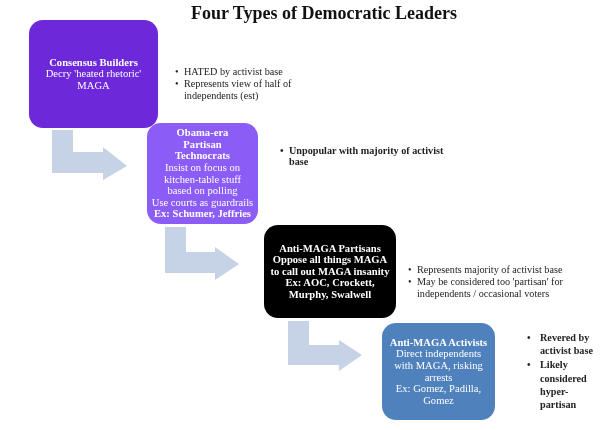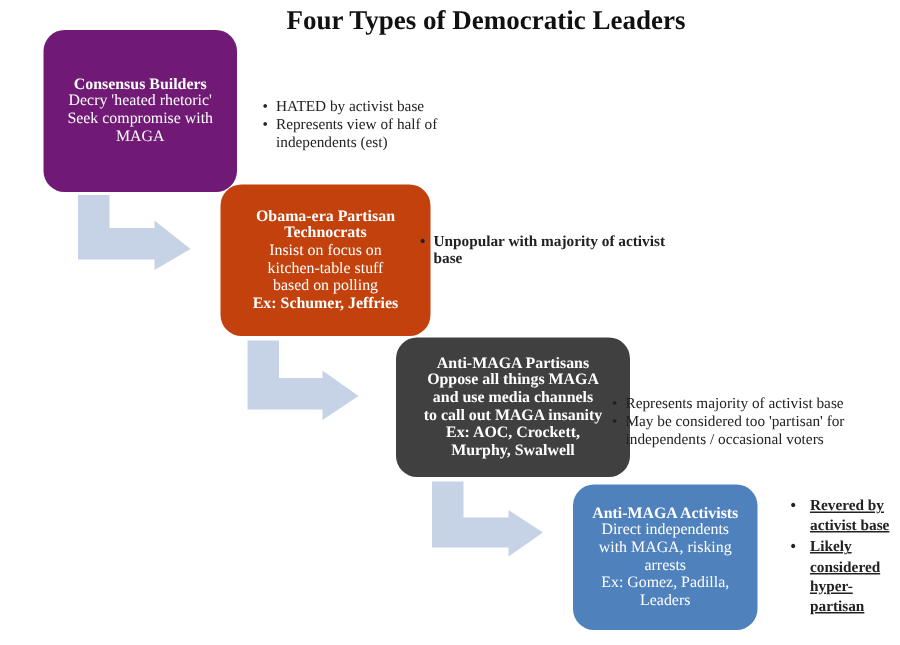--- a/index.html
+++ b/index.html
@@ -12,79 +12,78 @@
          font-family:"Liberation Serif", serif; font-size:10.6px; line-height:11.6px; box-sizing:border-box; padding:4px 4px; }
   .box .head { font-weight:bold; }
   .box .line { display:block; }
   .box.bold .line { font-weight:bold; }
   .bul { position:absolute; font-family:"Liberation Serif", serif; font-size:10.2px; line-height:11.4px; color:#222; }
   .bul ul { margin:0; padding:0; list-style:none; }
   .bul li { position:relative; padding-left:9px; margin-bottom:1px; }
   .bul li::before { content:"•"; position:absolute; left:0; top:0; }
   .bul.b2 { font-weight:bold; }
   .bul.b4 { font-weight:bold; width:58px; line-height:13.2px; }
-  .bul.b4 li { padding-left:13px;text-decoration:underline; }
+  .bul.b4 li { padding-left:13px; }
   .arrow { position:absolute; }
 </style>
 </head>
 <body>
 
 <div class="title" style="width:648px;">Four Types of Democratic Leaders</div>
 
 <svg class="arrow" style="left:50px;top:128px" width="80" height="54" viewBox="0 0 80 54">
   <path d="M2 2 H23 V24 H53 V19 L77 38 L53 52 V45 H2 Z" fill="#c6d3e6"></path>
 </svg>
 <svg class="arrow" style="left:163px;top:226px" width="80" height="56" viewBox="0 0 80 56">
   <path d="M2 1 H23 V26 H52 V21 L76 38 L52 54 V47 H2 Z" fill="#c6d3e6"></path>
 </svg>
 <svg class="arrow" style="left:286px;top:320px" width="80" height="54" viewBox="0 0 80 54">
   <path d="M2 1 H23 V25 H53 V20 L76 35 L53 51 V45 H2 Z" fill="#c6d3e6"></path>
 </svg>
 
-<div class="box" style="left:29px;top:20px;width:129px;height:108px;background:#701a75;">
+<div class="box" style="left:29px;top:20px;width:129px;height:108px;background:#6d28d9;">
   <span class="line head">Consensus Builders</span>
   <span class="line">Decry 'heated rhetoric'</span>
-  <span class="line">Seek compromise with</span>
   <span class="line">MAGA</span>
 </div>
 
-<div class="box bold" style="left:147px;top:123px;width:140px;height:101px;background:#c2410c;">
+<div class="box bold" style="left:147px;top:123px;width:111px;height:101px;background:#8b5cf6;">
   <span class="line head" style="padding:0 10px;">Obama-era Partisan Technocrats</span>
   <span class="line" style="font-weight:normal">Insist on focus on</span>
   <span class="line" style="font-weight:normal">kitchen-table stuff</span>
   <span class="line" style="font-weight:normal">based on polling</span>
+  <span class="line" style="font-weight:normal">Use courts as guardrails</span>
   <span class="line">Ex: Schumer, Jeffries</span>
 </div>
 
-<div class="box bold" style="left:264px;top:225px;width:156px;height:93px;background:#404040;">
+<div class="box bold" style="left:264px;top:225px;width:132px;height:93px;background:#000000;">
   <span class="line head">Anti-MAGA Partisans</span>
   <span class="line">Oppose all things MAGA</span>
-  <span class="line">and use media channels</span>
   <span class="line">to call out MAGA insanity</span>
   <span class="line">Ex: AOC, Crockett,</span>
   <span class="line">Murphy, Swalwell</span>
 </div>
 
-<div class="box" style="left:382px;top:323px;width:123px;height:97px;background:#4f81bd;">
+<div class="box" style="left:382px;top:323px;width:113px;height:97px;background:#4f81bd;">
   <span class="line head">Anti-MAGA Activists</span>
   <span class="line">Direct independents</span>
   <span class="line">with MAGA, risking</span>
   <span class="line">arrests</span>
   <span class="line">Ex: Gomez, Padilla,</span>
-  <span class="line">Leaders</span>
+  <span class="line">Gomez</span>
 </div>
 
 <div class="bul" style="left:175px;top:66px;width:118px;">
   <ul>
     <li>HATED by activist base</li>
     <li>Represents view of half of independents (est)</li>
   </ul>
 </div>
 
-<div class="bul b2" style="left:280px;top:156px;width:172px;">
+<div class="bul b2" style="left:280px;top:145px;width:172px;">
   <ul>
     <li>Unpopular with majority of activist base</li>
   </ul>
 </div>
 
 <div class="bul" style="left:408px;top:264px;width:190px;">
   <ul>
     <li>Represents majority of activist base</li>
     <li>May be considered too 'partisan' for independents / occasional voters</li>
   </ul>

